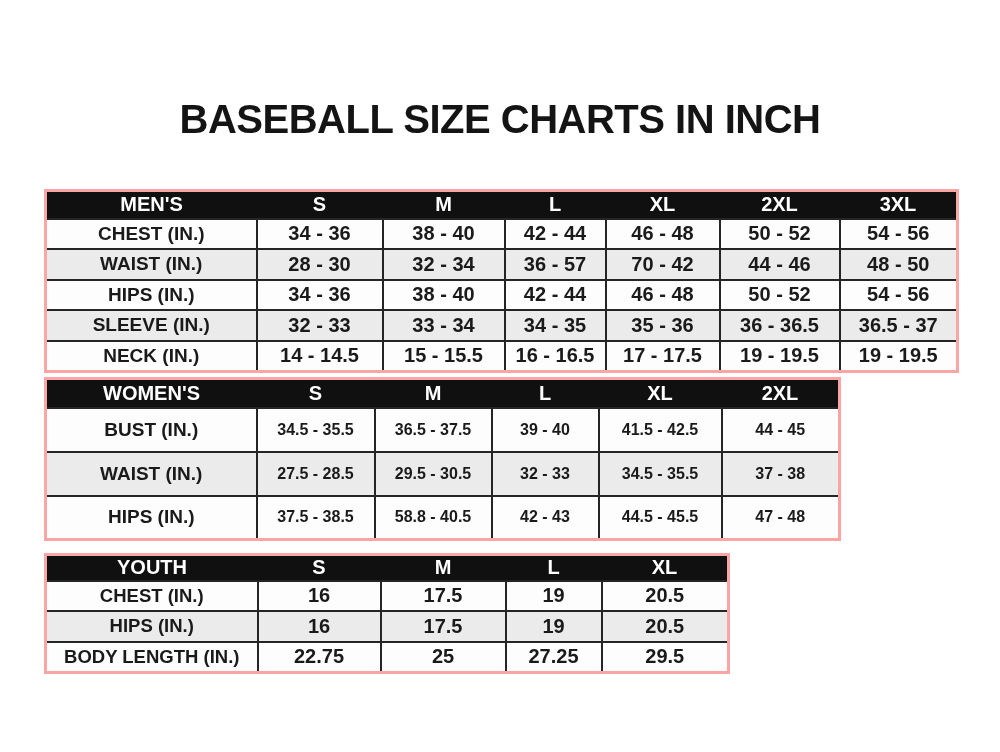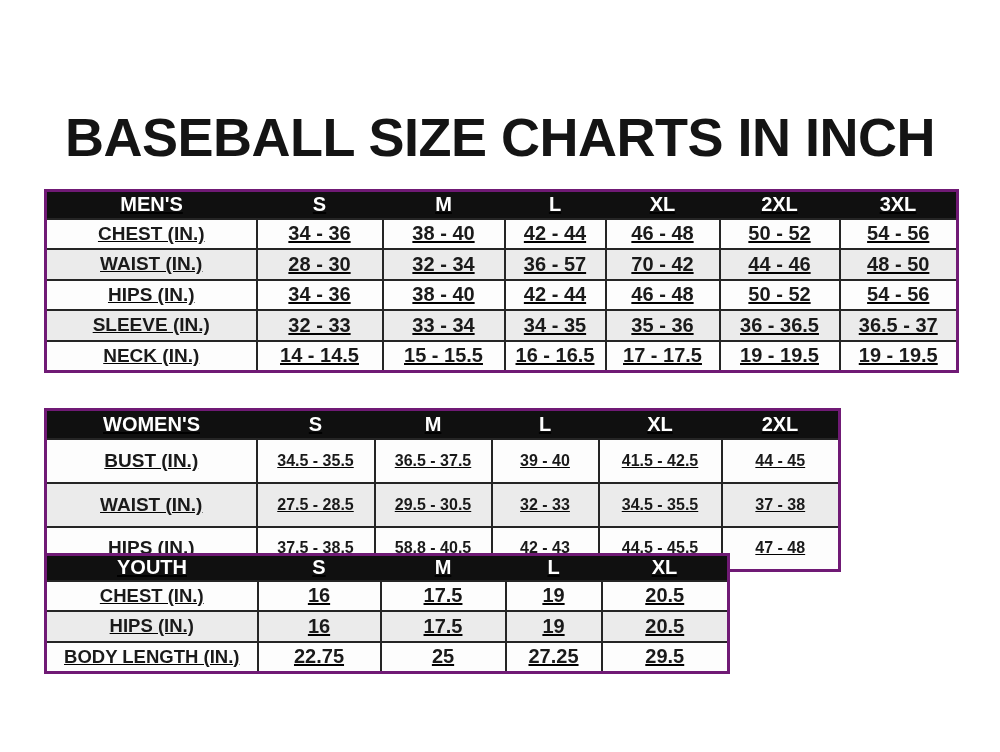--- a/index.html
+++ b/index.html
@@ -13,32 +13,31 @@
     height: 752px;
     font-family: "Liberation Sans", sans-serif;
     overflow: hidden;
   }
   .page-title {
     position: absolute;
     top: 70px;
     left: 0;
     width: 100%;
     text-align: center;
-    font-size: 54px;
+    font-size: 40px;
     font-weight: bold;
     letter-spacing: -0.5px;
     color: #141414;
   }
   table.size-table {
     position: absolute;
     left: 44px;
     border-collapse: collapse;
     table-layout: fixed;
-    border: 3px solid #701a75;
-    text-decoration: underline;
+    border: 3px solid #fca5a5;
   }
   .size-table th {
     background: #101010;
     color: #ffffff;
     font-size: 20px;
     font-weight: bold;
     text-align: center;
     border: 1px solid #101010;
     white-space: nowrap;
     padding: 0 2px;
@@ -138,21 +137,21 @@
           <td class="row-label">NECK (IN.)</td>
           <td>14 - 14.5</td>
           <td>15 - 15.5</td>
           <td>16 - 16.5</td>
           <td>17 - 17.5</td>
           <td>19 - 19.5</td>
           <td>19 - 19.5</td>
         </tr>
       </tbody>
     </table>
-    <table class="size-table t1" style="top: 408px;">
+    <table class="size-table t1" style="top: 377px;">
       <colgroup>
         <col style="width: 211px;">
         <col style="width: 118px;">
         <col style="width: 117px;">
         <col style="width: 107px;">
         <col style="width: 123px;">
         <col style="width: 118px;">
       </colgroup>
       <thead>
         <tr>

